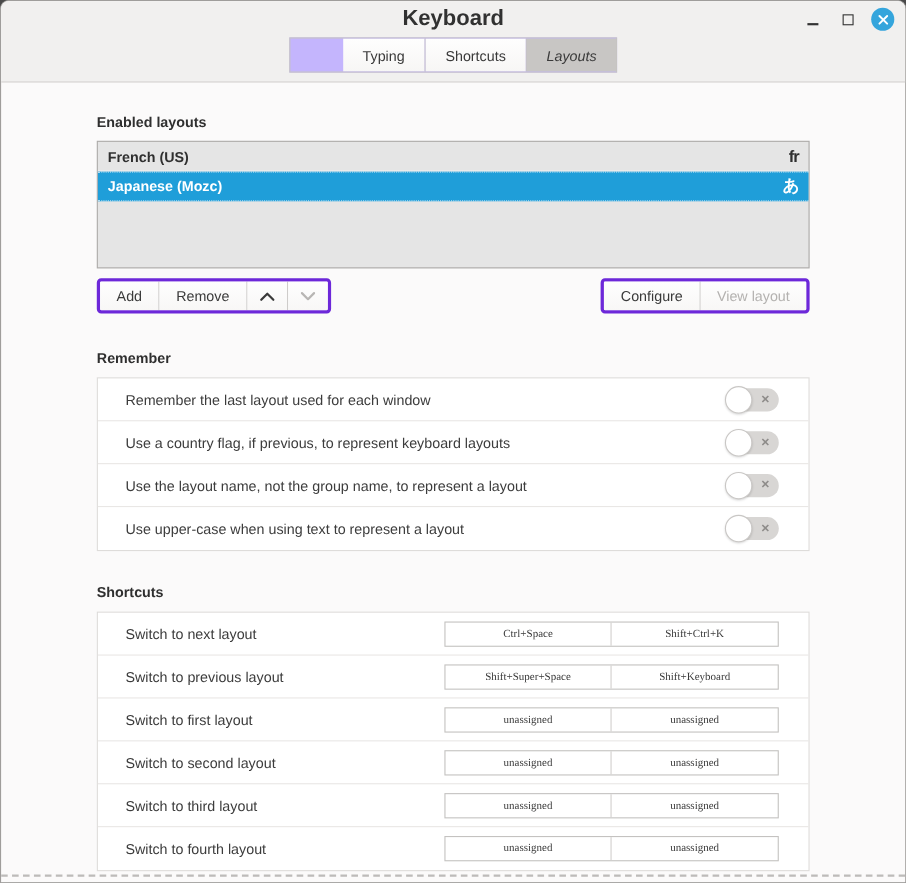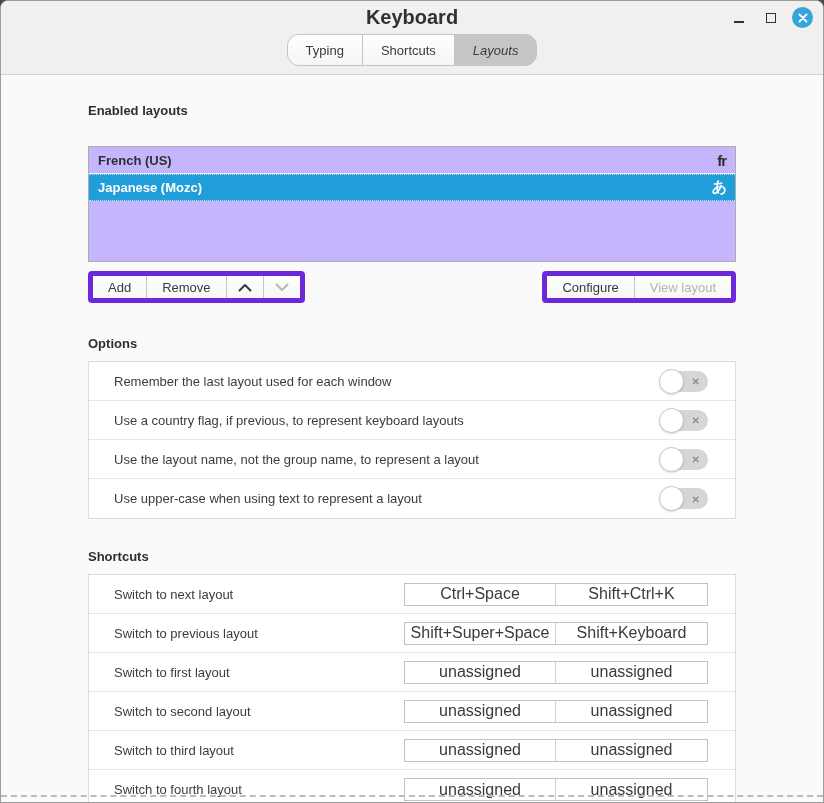--- a/index.html
+++ b/index.html
@@ -12,61 +12,61 @@
   .header { background:#f1f0ef; border-bottom:1px solid #d5d3d1; height:74px; }
   .titlebar { position:relative; height:33px; display:flex; align-items:center; justify-content:center; }
   .title { font-size:20px; font-weight:600; color:#313131; }
   .win-controls { position:absolute; right:10px; top:0; height:33px; display:flex; align-items:center; gap:10px; }
   .wc-btn { width:22px; height:22px; display:flex; align-items:center; justify-content:center; cursor:default; }
   .min-glyph { width:10px; height:2px; background:#333; margin-top:8px; }
   .max-glyph { width:10px; height:10px; border:1.5px solid #333; background:transparent; }
   .close-btn { width:21px; height:21px; border-radius:50%; background:#35a5dc; display:flex; align-items:center; justify-content:center; }
   
   .tabbar { display:flex; justify-content:center; }
-  .tabs { display:flex; height:32px; border:1px solid #c6c4c2; border-radius:12px; overflow:hidden; background:#c4b5fd; }
+  .tabs { display:flex; height:32px; border:1px solid #c6c4c2; border-radius:0; overflow:hidden; background:#c4b5fd;padding-left:48px; }
   .tab { display:flex; align-items:center; justify-content:center; font-size:13px; color:#3a3a3a;
          background:linear-gradient(#fefefe,#f7f6f5); border-right:1px solid #c6c4c2; padding:0 18px; cursor:default; }
   .tab:last-child { border-right:none;font-style:italic; }
   .tab.active { background:#c8c6c4; }
   
   .content { padding:0 87px; }
   .section-heading { font-size:13px; font-weight:700; color:#2f2f2f; }
   .h-layouts { margin-top:28px; }
   .h-options { margin-top:33px; }
   .h-shortcuts { margin-top:30px; }
   
-  .listbox { margin-top:28px; height:116px; background:#c4b5fd; border:1px solid #aeacaa; }
+  .listbox { margin-top:10px; height:116px; background:#e5e5e5; border:1px solid #aeacaa; }
   .lrow { height:27px; display:flex; align-items:center; padding:0 9px; border-bottom:1px solid #f1f1f1; cursor:default; }
   .lrow .lname { flex:1; font-size:13px; font-weight:700; color:#2f2f2f; }
   .lrow .lbadge { font-size:15px; font-weight:700; color:#2f2f2f; letter-spacing:-1px; }
   .lrow.selected { background:#1f9ed9; border:1px dotted rgba(255,255,255,.65); border-left:none; border-right:none; }
   .lrow.selected .lname, .lrow.selected .lbadge { color:#fff; }
   
   .btnrow { margin-top:9px; display:flex; justify-content:space-between; }
-  .btn-group { display:flex; border:5px solid #6d28d9; border-radius:4px; background:#fff; overflow:hidden; height:32px; }
+  .btn-group { display:flex; border:3px solid #6d28d9; border-radius:4px; background:#fff; overflow:hidden; height:32px; }
   .btn { display:flex; align-items:center; justify-content:center; font-size:13px; color:#3a3a3a;
          background:linear-gradient(#fefefe,#f8f7f6); border-right:1px solid #c9c7c5; padding:0 15px; cursor:default; }
   .btn:last-child { border-right:none; }
   .btn.arrow { padding:0 11px; }
   .btn.disabled { color:#b4b2b0; }
   
   .rows-box { margin-top:10px; background:#fff; border:1px solid #dedcda; }
   .orow { height:39px; display:flex; align-items:center; padding:0 27px 0 25px; border-bottom:1px solid #e9e7e5; }
   .rows-box > .orow:last-child, .rows-box > .srow:last-child { border-bottom:none; }
   .orow .olabel { flex:1; font-size:13px; color:#3c3c3c; }
   .toggle { position:relative; width:48px; height:21px; border-radius:11px; background:#d8d6d4; cursor:default; }
   .toggle .knob { position:absolute; left:-1px; top:-2px; width:25px; height:25px; border-radius:50%;
                   background:#fff; border:1px solid #c9c7c5; box-shadow:0 1px 2px rgba(0,0,0,.15); }
   .toggle .xmark { position:absolute; right:8px; top:50%; transform:translateY(-50%); font-size:10px; font-weight:700; color:#8e8c8a; }
   
   .srow { height:39px; display:flex; align-items:center; padding:0 27px 0 25px; border-bottom:1px solid #e9e7e5; }
   .srow .slabel { flex:1; font-size:13px; color:#3c3c3c; }
   .kb-pair { display:flex; border:1px solid #c4c2c0; background:#fff; height:23px; }
   .kb-btn { width:151px; display:flex; align-items:center; justify-content:center;
-            font-size:16px; color:#3a3a3a; border-right:1px solid #d2d0ce; cursor:default; }
+            font-size:10px; color:#3a3a3a; border-right:1px solid #d2d0ce; cursor:default;font-family:Liberation Serif, serif; }
   .kb-btn:last-child { border-right:none; }
   
   .bottom-dash { position:absolute; left:0; right:0; bottom:5px; border-top:2px dashed #bdbbb9; }
 </style>
 </head>
 <body>
 
 <div class="window">
 
   <div class="header">
@@ -124,21 +124,21 @@
             <polyline points="1.5,1.5 7,7 12.5,1.5" fill="none" stroke="#b8b6b4" stroke-width="2" stroke-linecap="round" stroke-linejoin="round"></polyline>
           </svg>
         </div>
       </div>
       <div class="btn-group">
         <div class="btn">Configure</div>
         <div class="btn disabled">View layout</div>
       </div>
     </div>
 
-    <div class="section-heading h-options">Options</div>
+    <div class="section-heading h-options">Remember</div>
 
     <div class="rows-box">
       <div class="orow">
         <span class="olabel">Remember the last layout used for each window</span>
         <div class="toggle">
           <span class="xmark">✕</span>
           <div class="knob"></div>
         </div>
       </div>
       <div class="orow">

